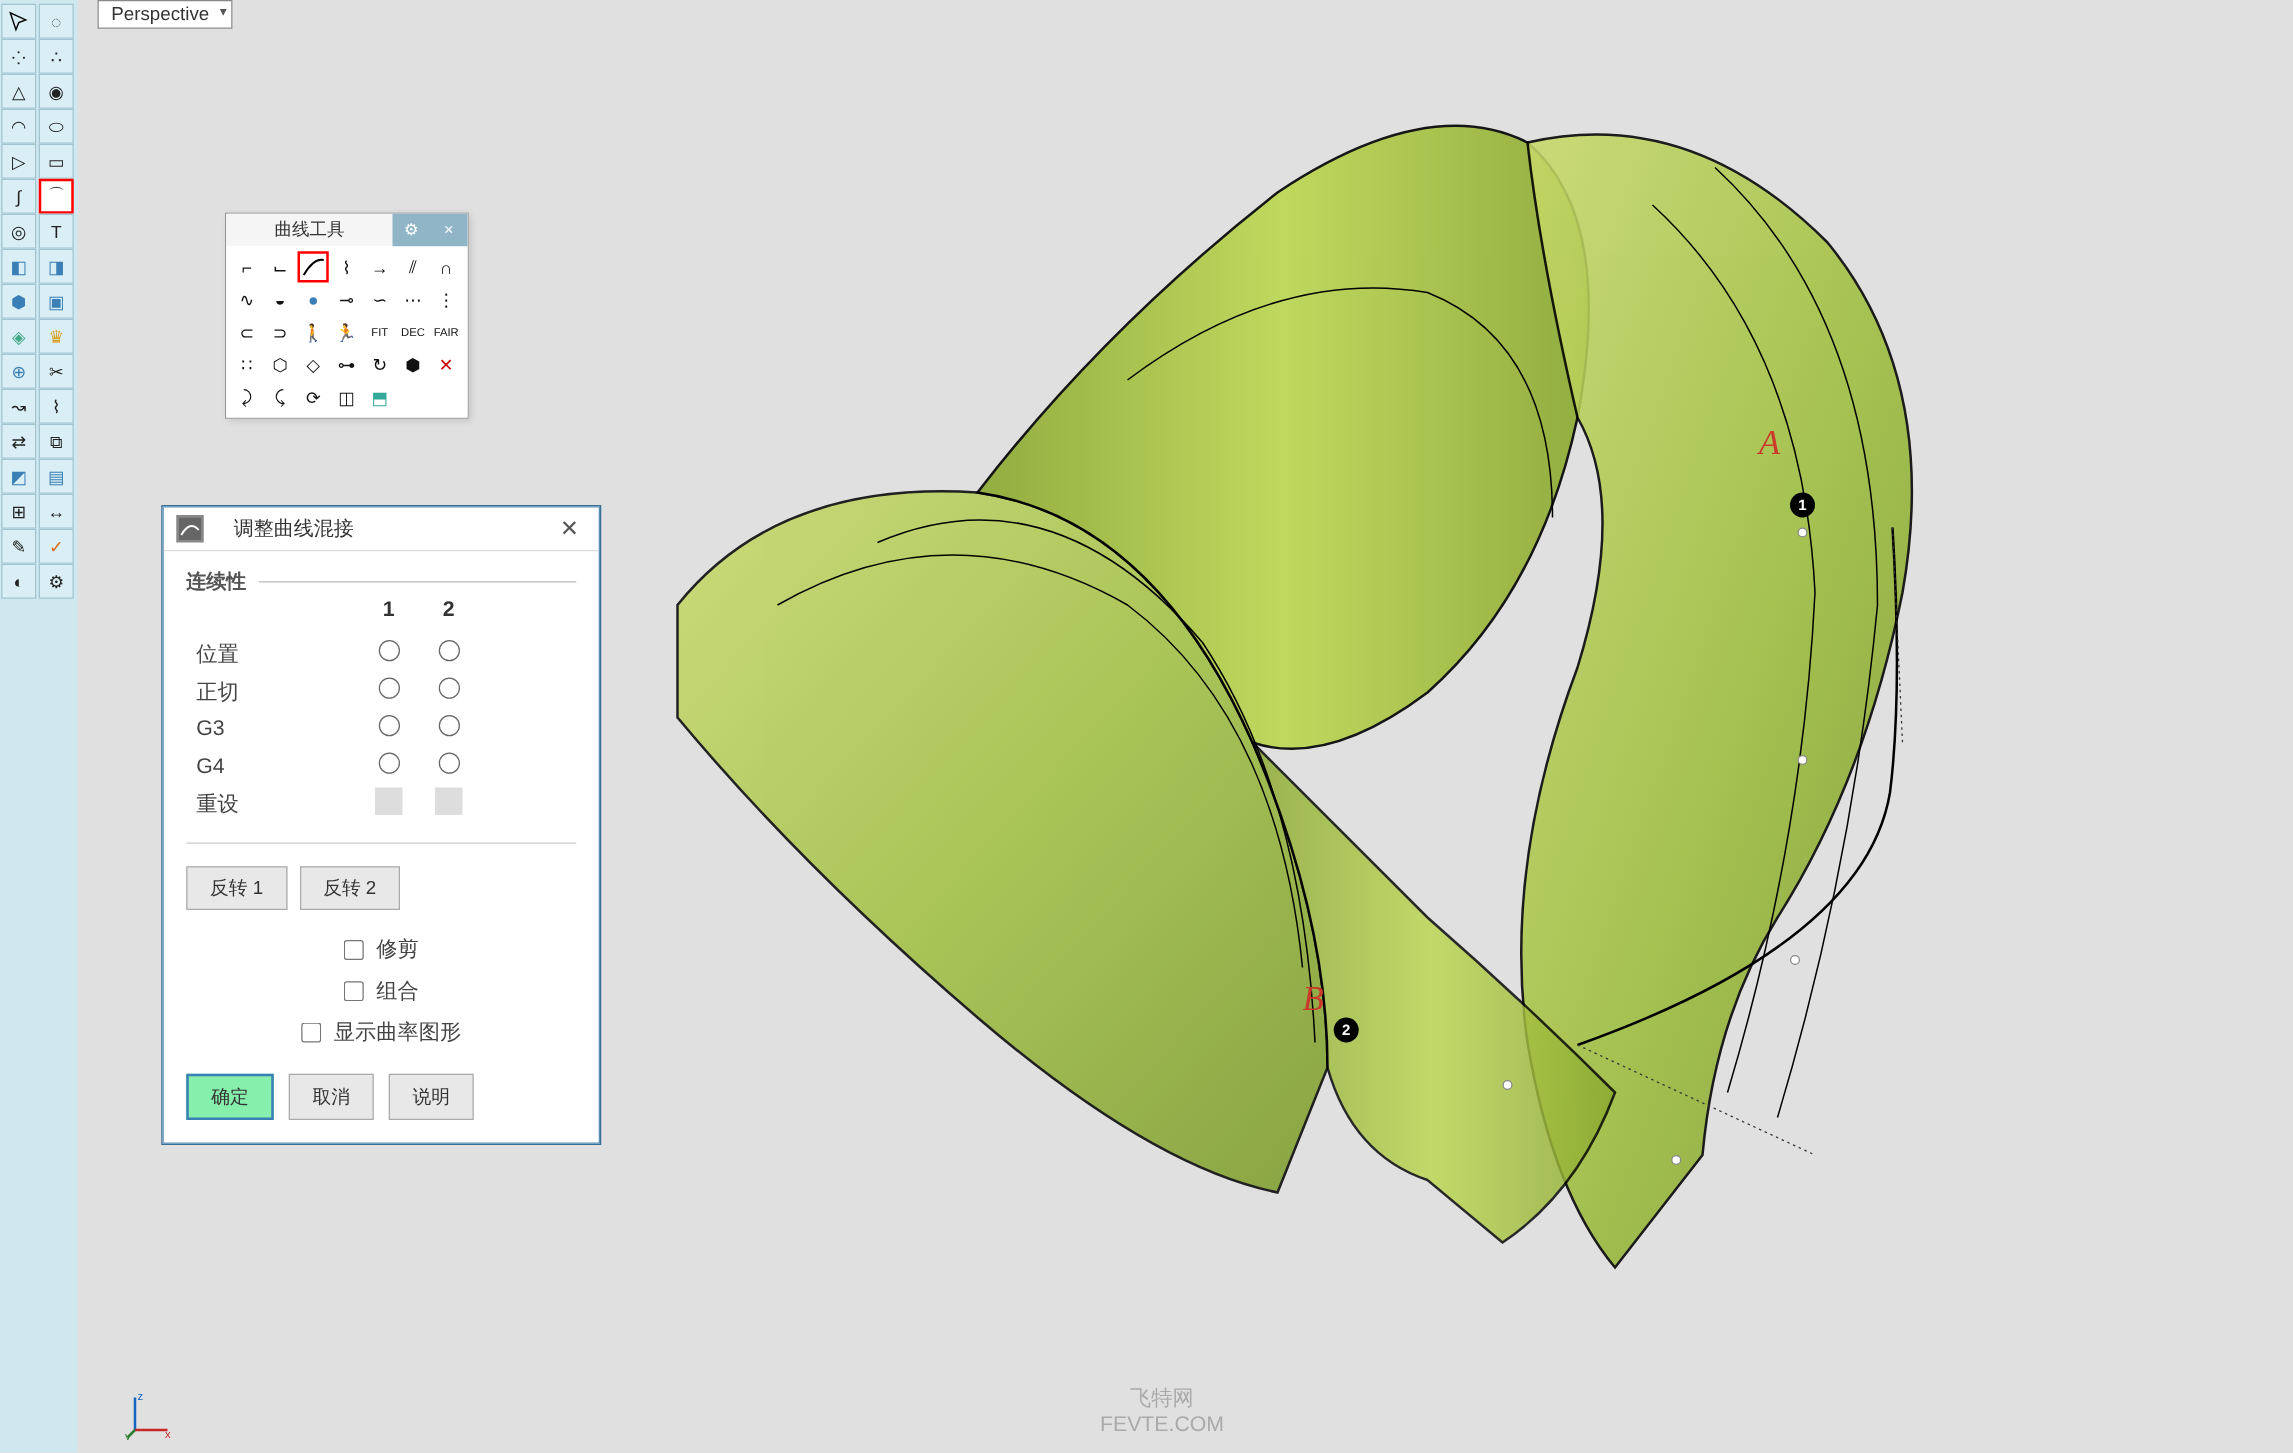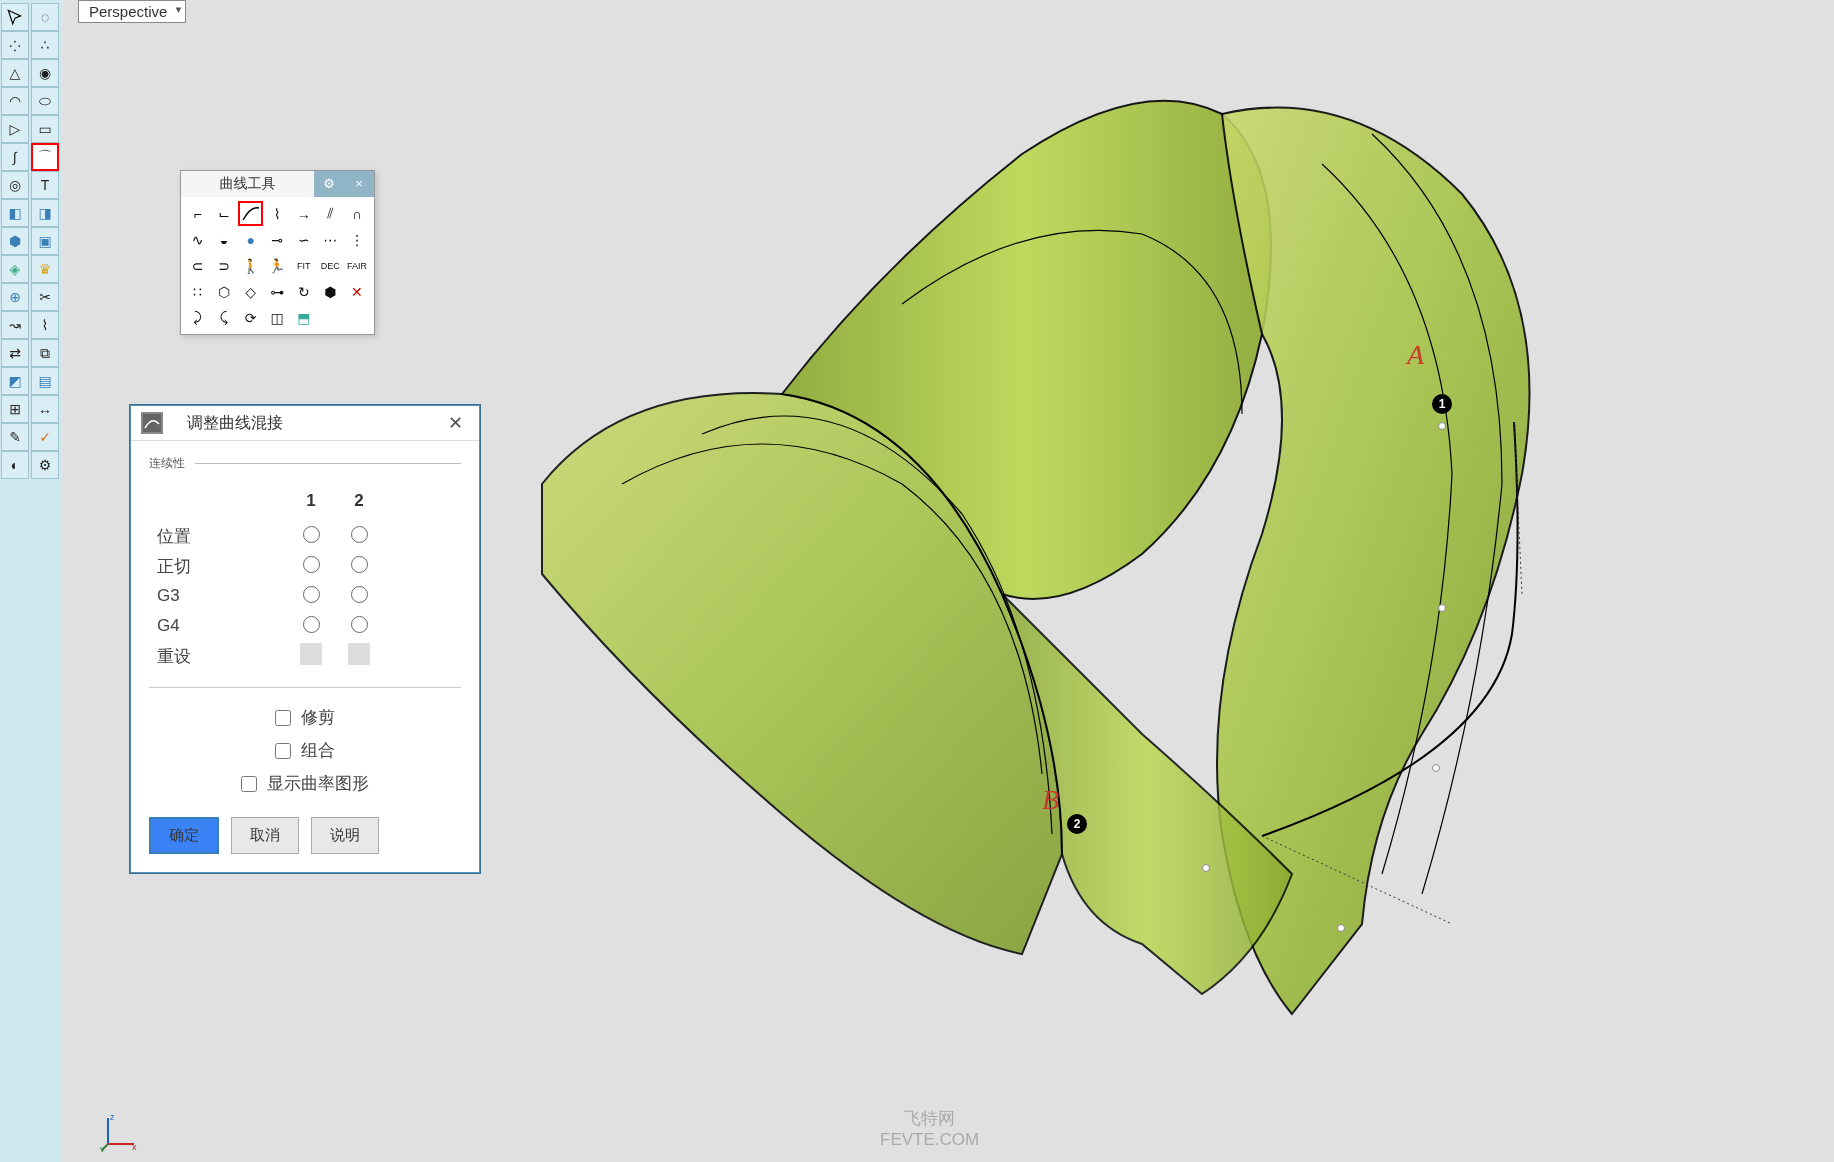--- a/index.html
+++ b/index.html
@@ -166,25 +166,26 @@
 .dialog-close {
   font-size: 18px;
   color: #555;
   cursor: pointer;
   padding: 0 6px;
 }
 .dialog-body {
   padding: 14px 18px 18px 18px;
 }
 .section-label {
-  font-size: 12px;
+  font-size: 16px;
   color: #555;
   display: flex;
   align-items: center;
-  margin-bottom: 19px;
+  margin-bottom: 2px;
+  font-weight: bold;
 }
 .section-label::after {
   content: "";
   flex: 1;
   height: 1px;
   background: #bbb;
   margin-left: 10px;
 }
 .radio-table {
   margin-left: 8px;
@@ -256,21 +257,21 @@
 .btn {
   padding: 7px 18px;
   background: #e8e8e8;
   border: 1px solid #aaa;
   font-size: 15px;
   color: #333;
   cursor: pointer;
 }
 .btn.primary {
   border: 2px solid #3a7fb5;
-  background: #3b82f6;
+  background: #86efac;
 }
 .check-row {
   display: flex;
   align-items: center;
   margin-bottom: 10px;
   font-size: 17px;
   color: #444;
   justify-content: center;
 }
 .check-row input[type=checkbox] {
@@ -550,20 +551,24 @@
         <div class="cell"><input type="radio" class="rad" name="c1" style=""></div>
         <div class="cell"><input type="radio" class="rad" name="c2" style=""></div>
       </div>
       <div class="radio-row">
         <div class="label">重设</div>
         <div class="cell"><span class="reset-box"></span></div>
         <div class="cell"><span class="reset-box"></span></div>
       </div>
     </div>
     <div class="divider"></div>
+    <div class="btn-row">
+      <button class="btn">反转 1</button>
+      <button class="btn">反转 2</button>
+    </div>
     <div class="check-row">
       <input type="checkbox" style="">
       <span>修剪</span>
     </div>
     <div class="check-row">
       <input type="checkbox" style="">
       <span>组合</span>
     </div>
     <div class="check-row">
       <input type="checkbox" style="">

